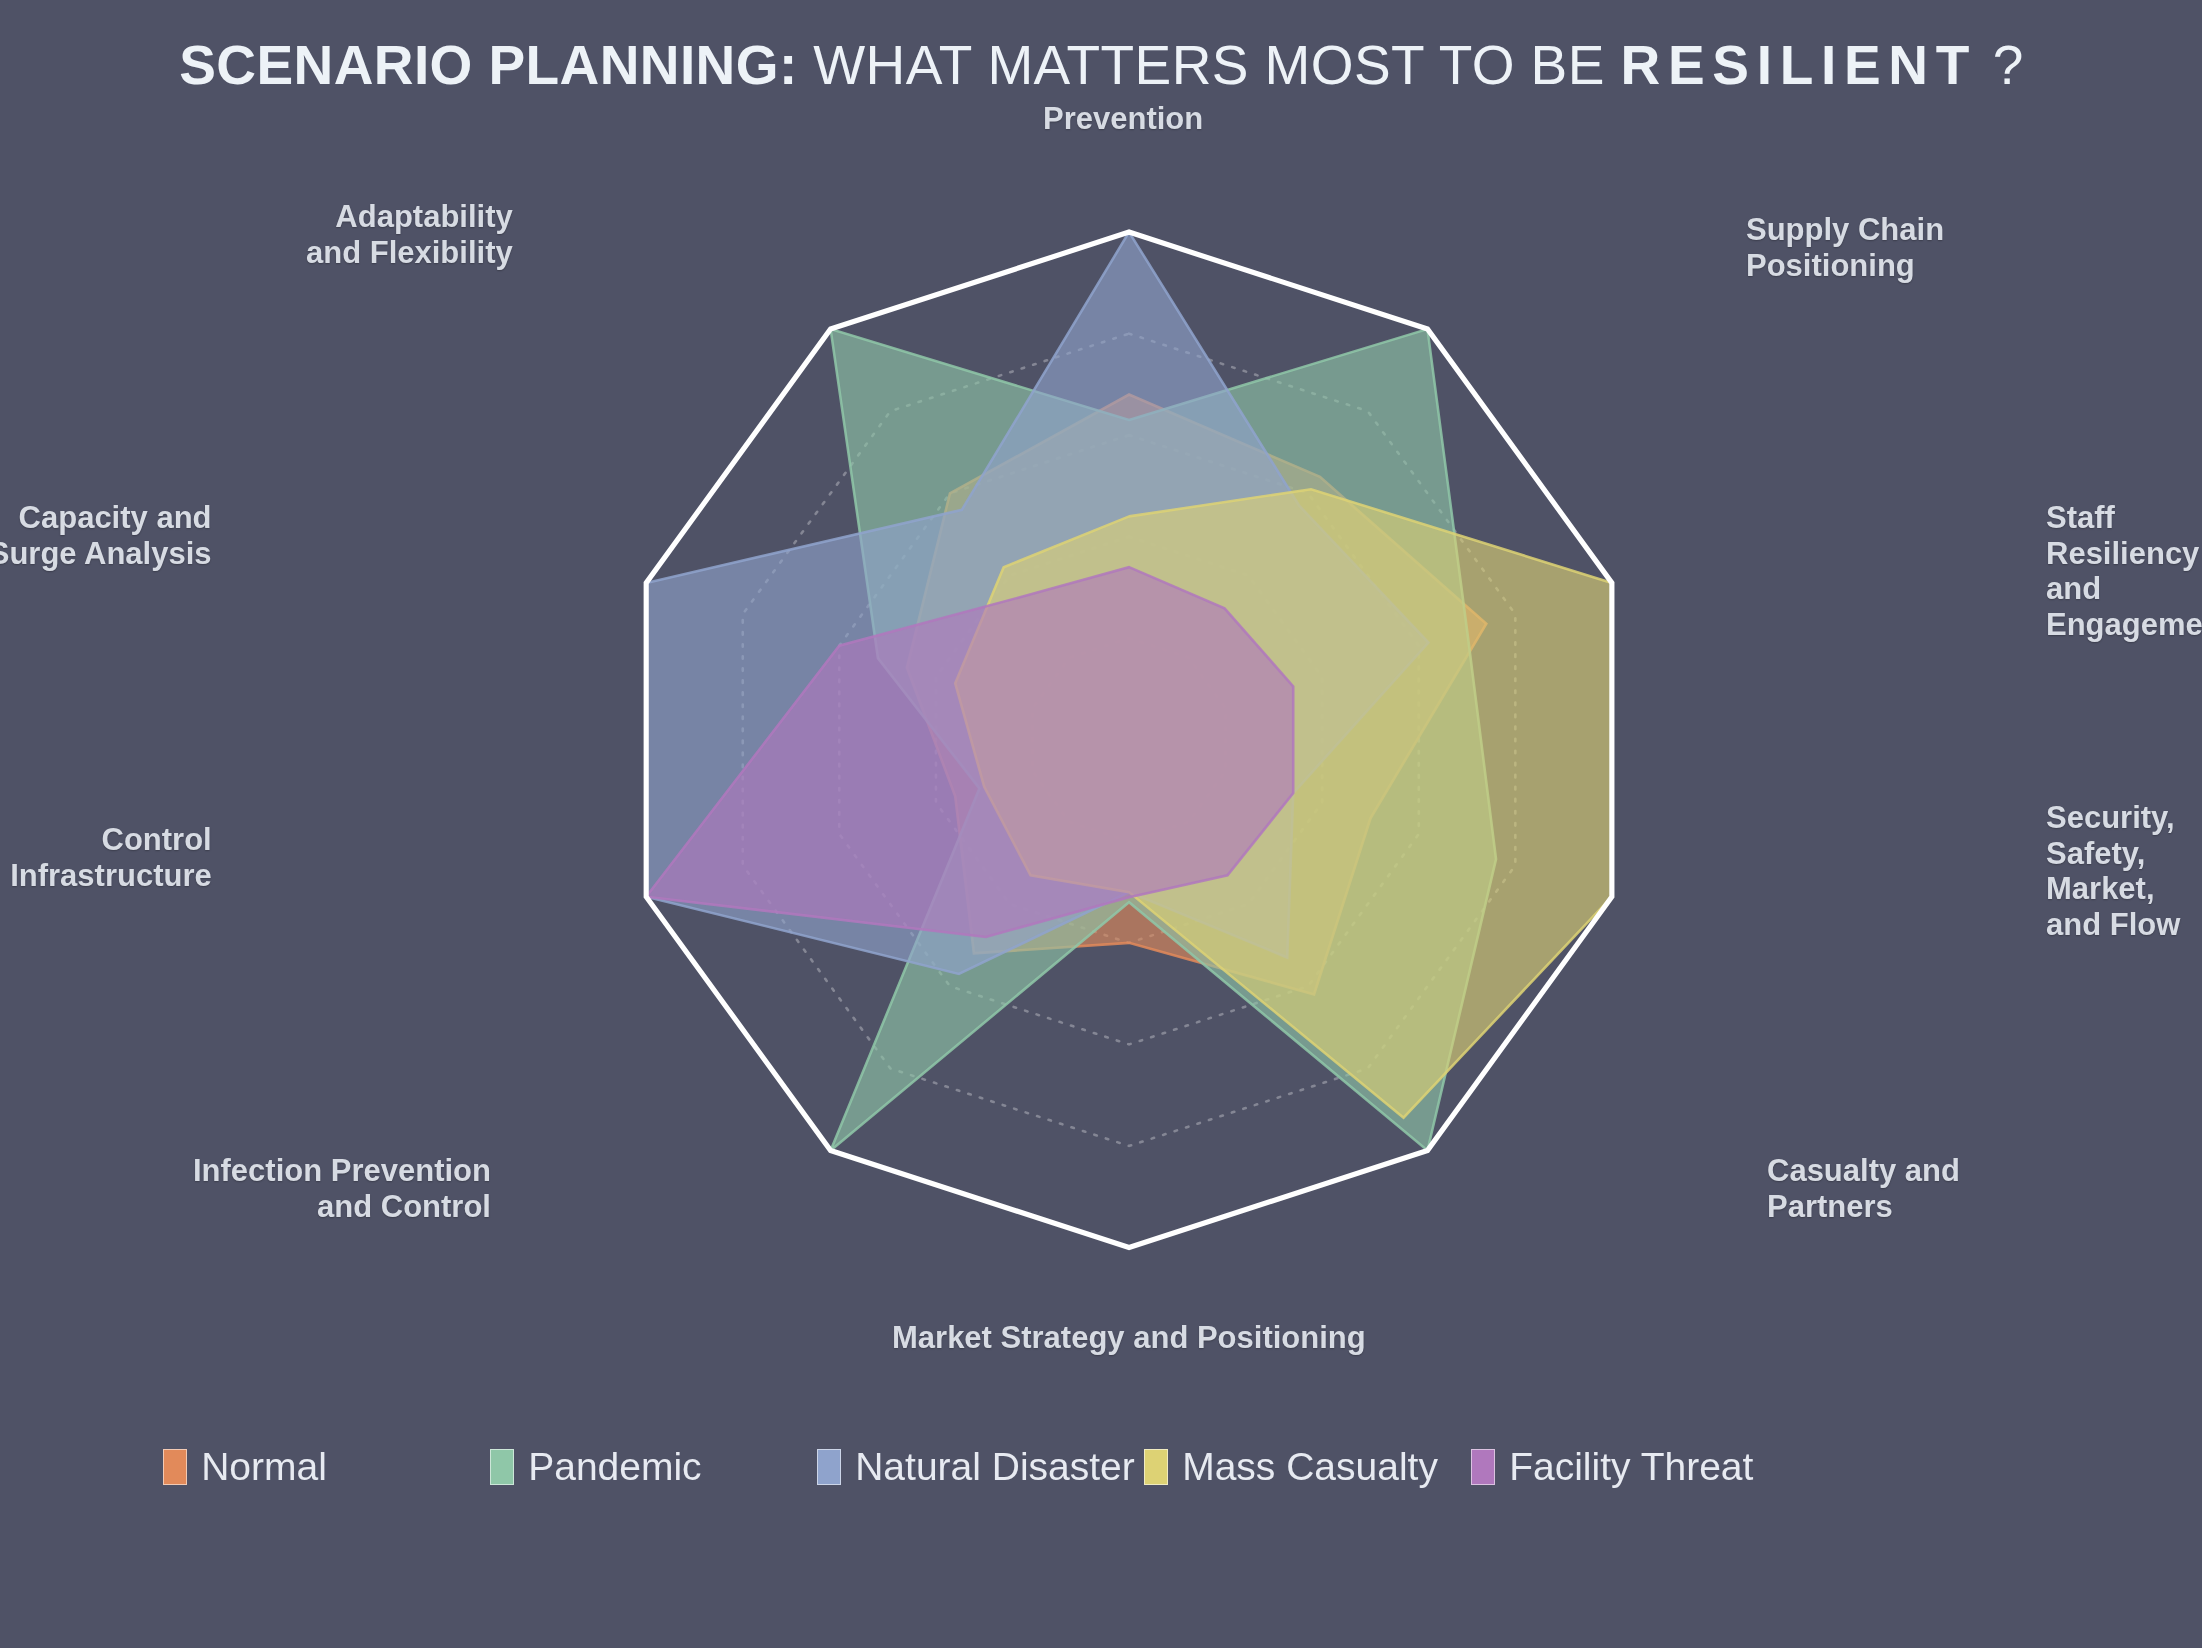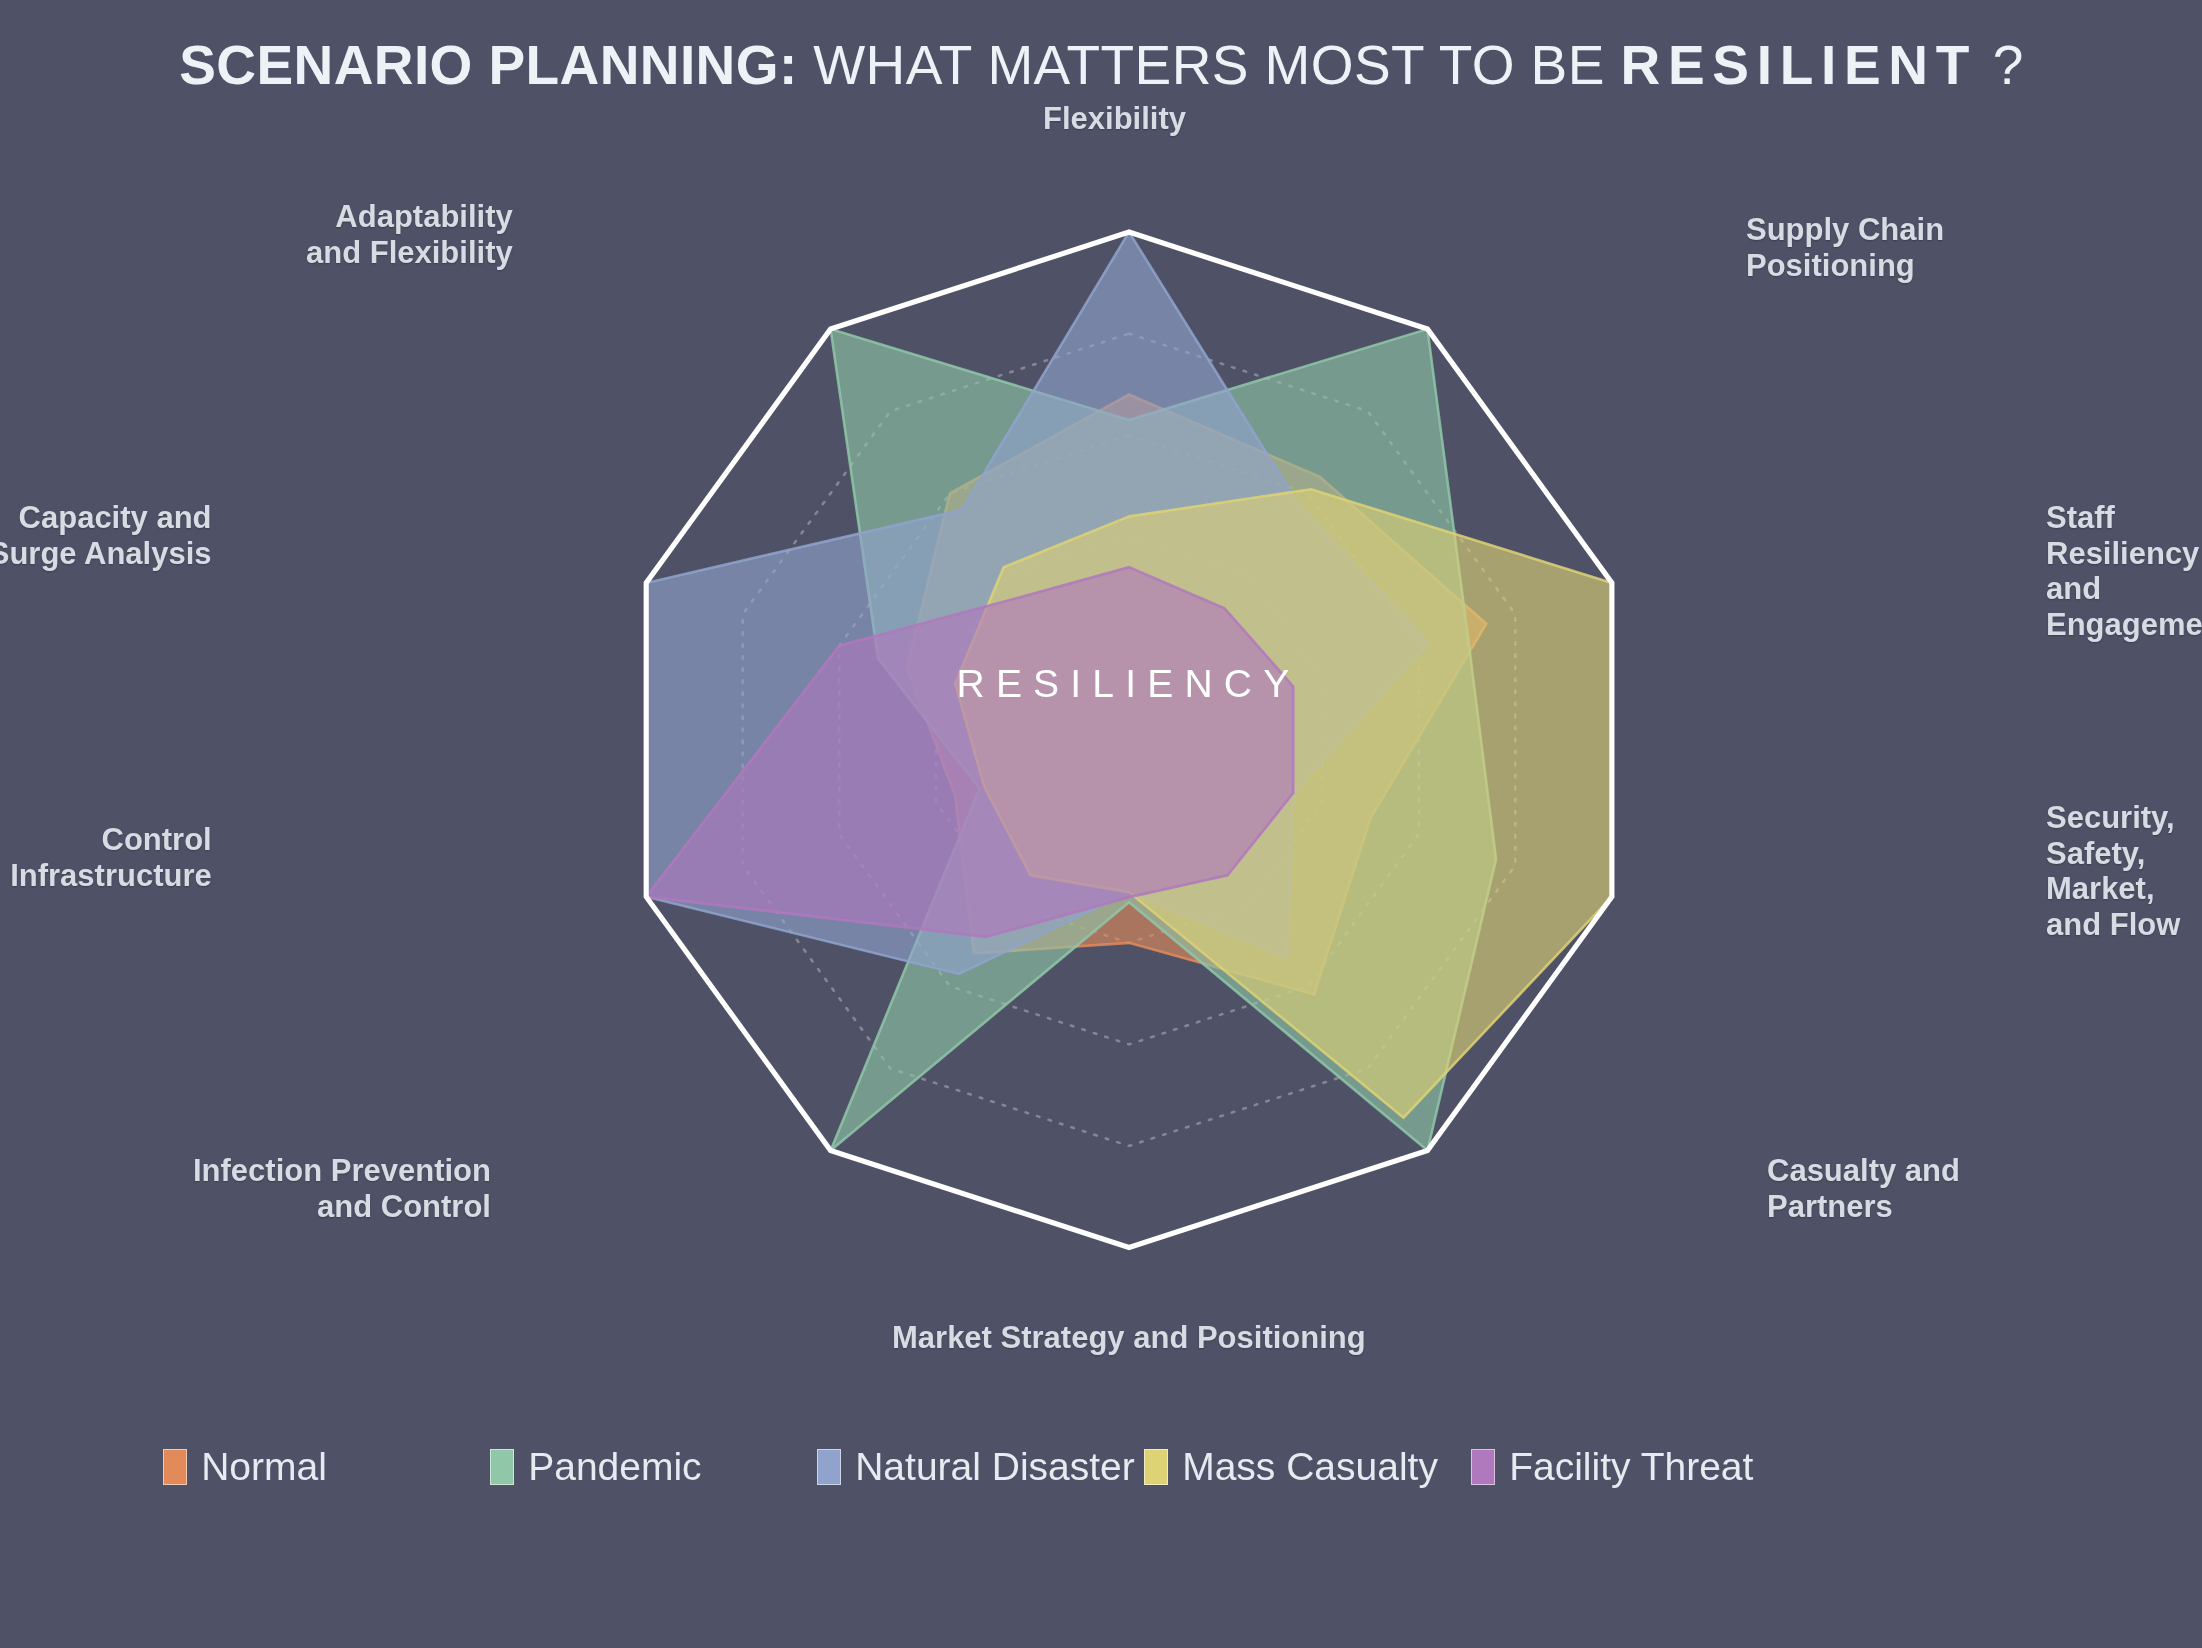--- a/index.html
+++ b/index.html
@@ -90,24 +90,23 @@
       <polygon points="1312.0,386.0 1520.1,453.6 1648.7,630.6 1648.7,849.4 1520.1,1026.4 1312.0,1094.0 1103.9,1026.4 975.3,849.4 975.3,630.6 1103.9,453.6" fill="none" stroke="rgba(255,255,255,0.3)" stroke-width="3" stroke-dasharray="3 11" stroke-linecap="round"></polygon>
       <polygon points="1312.0,268.0 1589.4,358.1 1760.9,594.1 1760.9,885.9 1589.4,1121.9 1312.0,1212.0 1034.6,1121.9 863.1,885.9 863.1,594.1 1034.6,358.1" fill="none" stroke="rgba(255,255,255,0.3)" stroke-width="3" stroke-dasharray="3 11" stroke-linecap="round"></polygon>
       <polygon points="1312.0,150.0 1658.8,262.7 1873.1,557.7 1873.1,922.3 1658.8,1217.3 1312.0,1330.0 965.2,1217.3 750.9,922.3 750.9,557.7 965.2,262.7" fill="none" stroke="rgba(255,255,255,0.92)" stroke-width="0" stroke-dasharray="3 11" stroke-linecap="round"></polygon>
       <polygon points="1312.0,338.8 1533.9,434.5 1727.2,605.1 1592.6,831.2 1527.0,1035.9 1312.0,976.0 1131.7,988.2 1110.0,805.6 1053.9,656.1 1103.9,453.6" fill="#e28a5a" fill-opacity="0.62" stroke="#e28a5a" stroke-opacity="0.85" stroke-width="3"></polygon>
       <polygon points="1312.0,368.3 1658.8,262.7 1704.8,612.4 1738.5,878.6 1658.8,1217.3 1312.0,928.8 965.2,1217.3 1138.1,796.5 1020.2,645.2 965.2,262.7" fill="#8fc7a8" fill-opacity="0.62" stroke="#8fc7a8" stroke-opacity="0.85" stroke-width="3"></polygon>
       <polygon points="1312.0,150.0 1509.7,467.9 1659.9,627.0 1502.8,802.0 1495.8,993.0 1312.0,917.0 1114.3,1012.1 750.9,922.3 750.9,557.7 1117.8,472.7" fill="#8fa3cc" fill-opacity="0.62" stroke="#8fa3cc" stroke-opacity="0.85" stroke-width="3"></polygon>
       <polygon points="1312.0,480.4 1523.5,448.8 1873.1,557.7 1873.1,922.3 1631.0,1179.1 1312.0,917.0 1197.6,897.5 1143.7,794.7 1110.0,674.4 1166.3,539.5" fill="#ddd274" fill-opacity="0.62" stroke="#ddd274" stroke-opacity="0.85" stroke-width="3"></polygon>
       <polygon points="1312.0,539.4 1423.0,587.3 1502.8,678.0 1502.8,802.0 1426.4,897.5 1312.0,922.9 1145.5,969.1 750.9,922.3 975.3,630.6 1190.6,572.9" fill="#b078bd" fill-opacity="0.62" stroke="#b078bd" stroke-opacity="0.85" stroke-width="3"></polygon>
       <polygon points="1312.0,150.0 1658.8,262.7 1873.1,557.7 1873.1,922.3 1658.8,1217.3 1312.0,1330.0 965.2,1217.3 750.9,922.3 750.9,557.7 965.2,262.7" fill="none" stroke="#ffffff" stroke-width="6" stroke-linejoin="miter"></polygon>
     </svg>
-  <div class="center-label" id="center-label" style="left: 836px; top: 559px; width: 585px; text-align: center;">RESILIENCY</div>
   <div id="axis-labels">
       <div class="axis-label" style="text-align: center; left: 1043px; top: -2.2px;">
-        <div>Flexibility</div>
+        <div>Prevention</div>
       </div>
       <div class="axis-label" style="text-align: left; left: 1746px; top: 109px;">
         <div>Supply Chain</div>
         <div>Positioning</div>
       </div>
       <div class="axis-label" style="text-align: left; left: 2046px; top: 397px;">
         <div>Staff Resiliency</div>
         <div>and Engagement</div>
       </div>
       <div class="axis-label" style="text-align: left; left: 2046px; top: 697px;">

